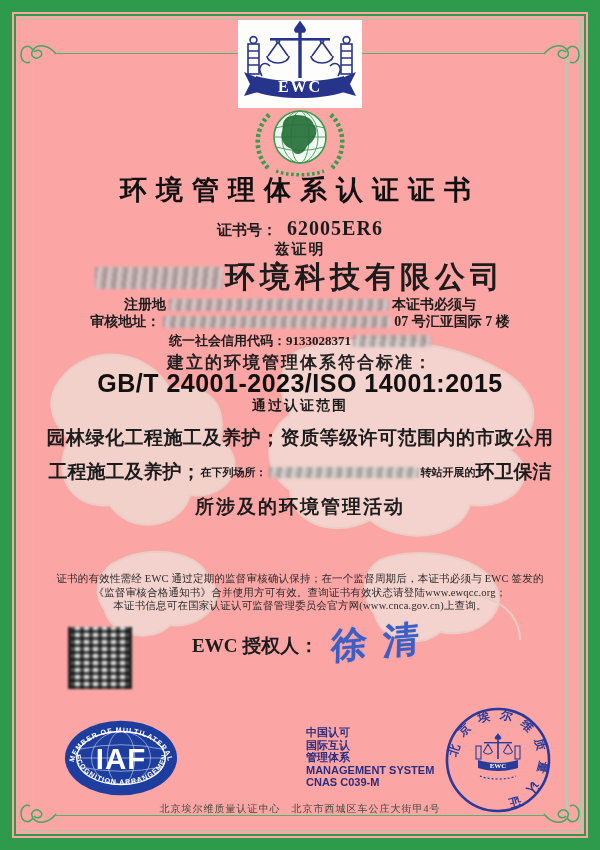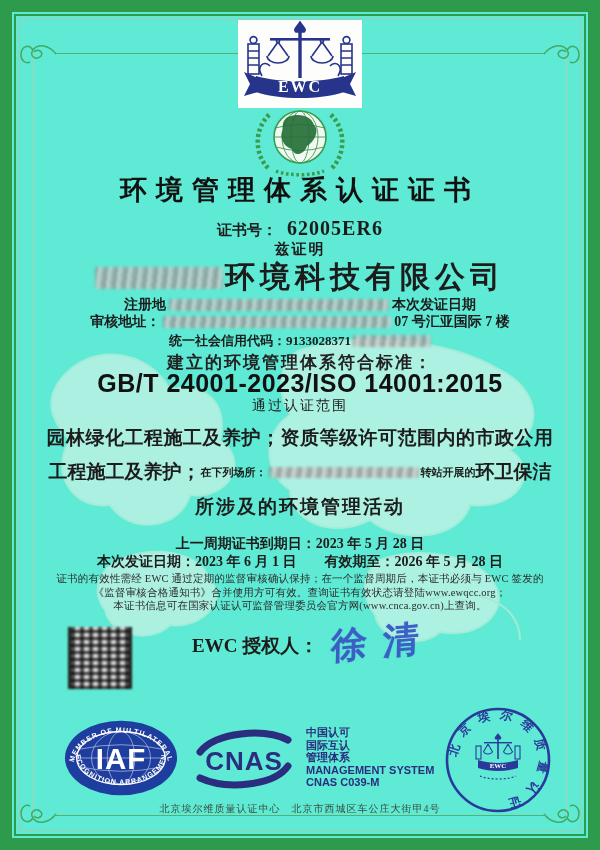--- a/index.html
+++ b/index.html
@@ -1,18 +1,18 @@
 <!DOCTYPE html>
 <html><head>
 <meta charset="utf-8">
 <style>
   html,body{margin:0;padding:0;background:#ffffff;}
   .page{
     position:relative; width:600px; height:850px; margin:0 auto;
-    background:#5eead4; overflow:hidden;
+    background:#fca5a5; overflow:hidden;
     font-family:"Liberation Serif","DejaVu Serif",serif;
     color:#1c1c1c;
   }
   
   .band{position:absolute; inset:0; border:12px solid #2e9a4c; pointer-events:none;}
   .frame1{position:absolute; inset:14px; border:2px solid #2e9a4c; pointer-events:none;}
   .frame2{position:absolute; inset:19px; border:1px solid #9bcfac; pointer-events:none;}
   .orn-line{position:absolute; background:#54b173;}
   .orn-top{left:56px; right:56px; top:53px; height:1px;}
   .orn-bottom{left:56px; right:56px; top:815px; height:1px;}
@@ -36,21 +36,21 @@
   .certno .num{font-size:20px; letter-spacing:1px; margin-left:10px;}
   .declare{top:240px; font-size:15px; font-weight:bold; letter-spacing:2px;}
   .company{top:257px; display:flex; align-items:center; justify-content:center; gap:2px;}
   .company .name{font-size:30px; font-weight:bold; letter-spacing:5px;}
   .addr{font-size:14px; font-weight:bold; display:flex; align-items:center; justify-content:center;}
   .reg{top:296px;}
   .audit{top:313px;}
   .credit{top:332px; font-size:13px; font-weight:bold; display:flex; align-items:center; justify-content:center;}
   .stdintro{top:351px; font-size:17px; font-weight:bold; letter-spacing:2px; color:#222;}
   .standard{top:369px; font-size:25px; font-weight:bold; font-family:"Liberation Sans","DejaVu Sans",sans-serif; letter-spacing:.5px; color:#111;}
-  .scopeintro{top:397px; font-size:14px; font-weight:normal; letter-spacing:2px;}
+  .scopeintro{top:397px; font-size:14px; font-weight:bold; letter-spacing:2px;}
   .scope1{top:425px; font-size:19px; font-weight:bold; letter-spacing:.5px;}
   .scope2{top:459px; display:flex; align-items:center; justify-content:center; font-weight:bold;}
   .scope2 .big{font-size:19px;}
   .scope2 .small{font-size:11px;}
   .scope3{top:494px; font-size:19px; font-weight:bold; letter-spacing:2px;}
   .prevdate{top:535px; font-size:14px; font-weight:bold;}
   .dates{top:553px; font-size:14px; font-weight:bold; display:flex; justify-content:center; gap:28px;}
   .fine{font-size:10.5px; color:#2b2b2b; letter-spacing:.2px;}
   .fine1{top:572px;} .fine2{top:586px;} .fine3{top:599px;}
   
@@ -186,21 +186,21 @@
   <div class="row declare">兹证明</div>
 
   <div class="row company">
     <span class="blur" style="width:128px;height:22px;"></span>
     <span class="name">环境科技有限公司</span>
   </div>
 
   <div class="row addr reg">
     <span>注册地</span>
     <span class="blur" style="width:220px;height:12px;margin:0 3px;"></span>
-    <span>本次发证日期</span>
+    <span>本证书必须与</span>
   </div>
 
   <div class="row addr audit">
     <span>审核地址：</span>
     <span class="blur" style="width:228px;height:12px;margin:0 3px;"></span>
     <span>07 号汇亚国际 7 楼</span>
   </div>
 
   <div class="row credit">
     <span>统一社会信用代码：</span>
@@ -217,26 +217,21 @@
   <div class="row scope2">
     <span class="big">工程施工及养护；</span>
     <span class="small">在下列场所：</span>
     <span class="blur" style="width:150px;height:11px;margin:0 2px;"></span>
     <span class="small">转站开展的</span>
     <span class="big">环卫保洁</span>
   </div>
 
   <div class="row scope3">所涉及的环境管理活动</div>
 
-  <div class="row prevdate">上一周期证书到期日：2023 年 5 月 28 日</div>
-
-  <div class="row dates">
-    <span>本次发证日期：2023 年 6 月 1 日</span>
-    <span>有效期至：2026 年 5 月 28 日</span>
-  </div>
+
 
   <div class="row fine fine1">证书的有效性需经 EWC 通过定期的监督审核确认保持；在一个监督周期后，本证书必须与 EWC 签发的</div>
   <div class="row fine fine2">《监督审核合格通知书》合并使用方可有效。查询证书有效状态请登陆www.ewqcc.org；</div>
   <div class="row fine fine3">本证书信息可在国家认证认可监督管理委员会官方网(www.cnca.gov.cn)上查询。</div>
 
   <div class="qr"></div>
   <div class="auth-label">EWC 授权人：</div>
   <div class="signature">徐清</div>
 
   <div class="iaf">
@@ -255,27 +250,20 @@
       <text font-size="7.2" font-weight="bold" fill="#ffffff" font-family="Liberation Sans, sans-serif" letter-spacing="1">
         <textPath href="#iafTop" startOffset="50%" text-anchor="middle">MEMBER OF MULTILATERAL</textPath>
       </text>
       <text x="60" y="51" text-anchor="middle" font-size="30" font-weight="bold" fill="#ffffff" font-family="Liberation Sans, sans-serif" letter-spacing="1">IAF</text>
       <text font-size="7.2" font-weight="bold" fill="#ffffff" font-family="Liberation Sans, sans-serif" letter-spacing="1">
         <textPath href="#iafBot" startOffset="50%" text-anchor="middle">RECOGNITION ARRANGEMENT</textPath>
       </text>
     </svg>
   </div>
 
-  <div class="cnas">
-    <svg width="104" height="62" viewBox="0 0 100 62">
-      <path d="M6,24 C22,4 70,0 94,12" fill="none" stroke="#2b2d7e" stroke-width="7" stroke-linecap="round"></path>
-      <path d="M6,50 C32,62 80,58 94,38" fill="none" stroke="#2b2d7e" stroke-width="7" stroke-linecap="round"></path>
-      <text x="50" y="42" text-anchor="middle" font-size="26" font-weight="bold" fill="#2b2d7e" font-family="Liberation Sans, sans-serif" letter-spacing="1">CNAS</text>
-    </svg>
-  </div>
 
   <div class="cnas-text">
     <div>中国认可</div>
     <div>国际互认</div>
     <div>管理体系</div>
     <div>MANAGEMENT SYSTEM</div>
     <div>CNAS C039-M</div>
   </div>
 
   <div class="seal">

